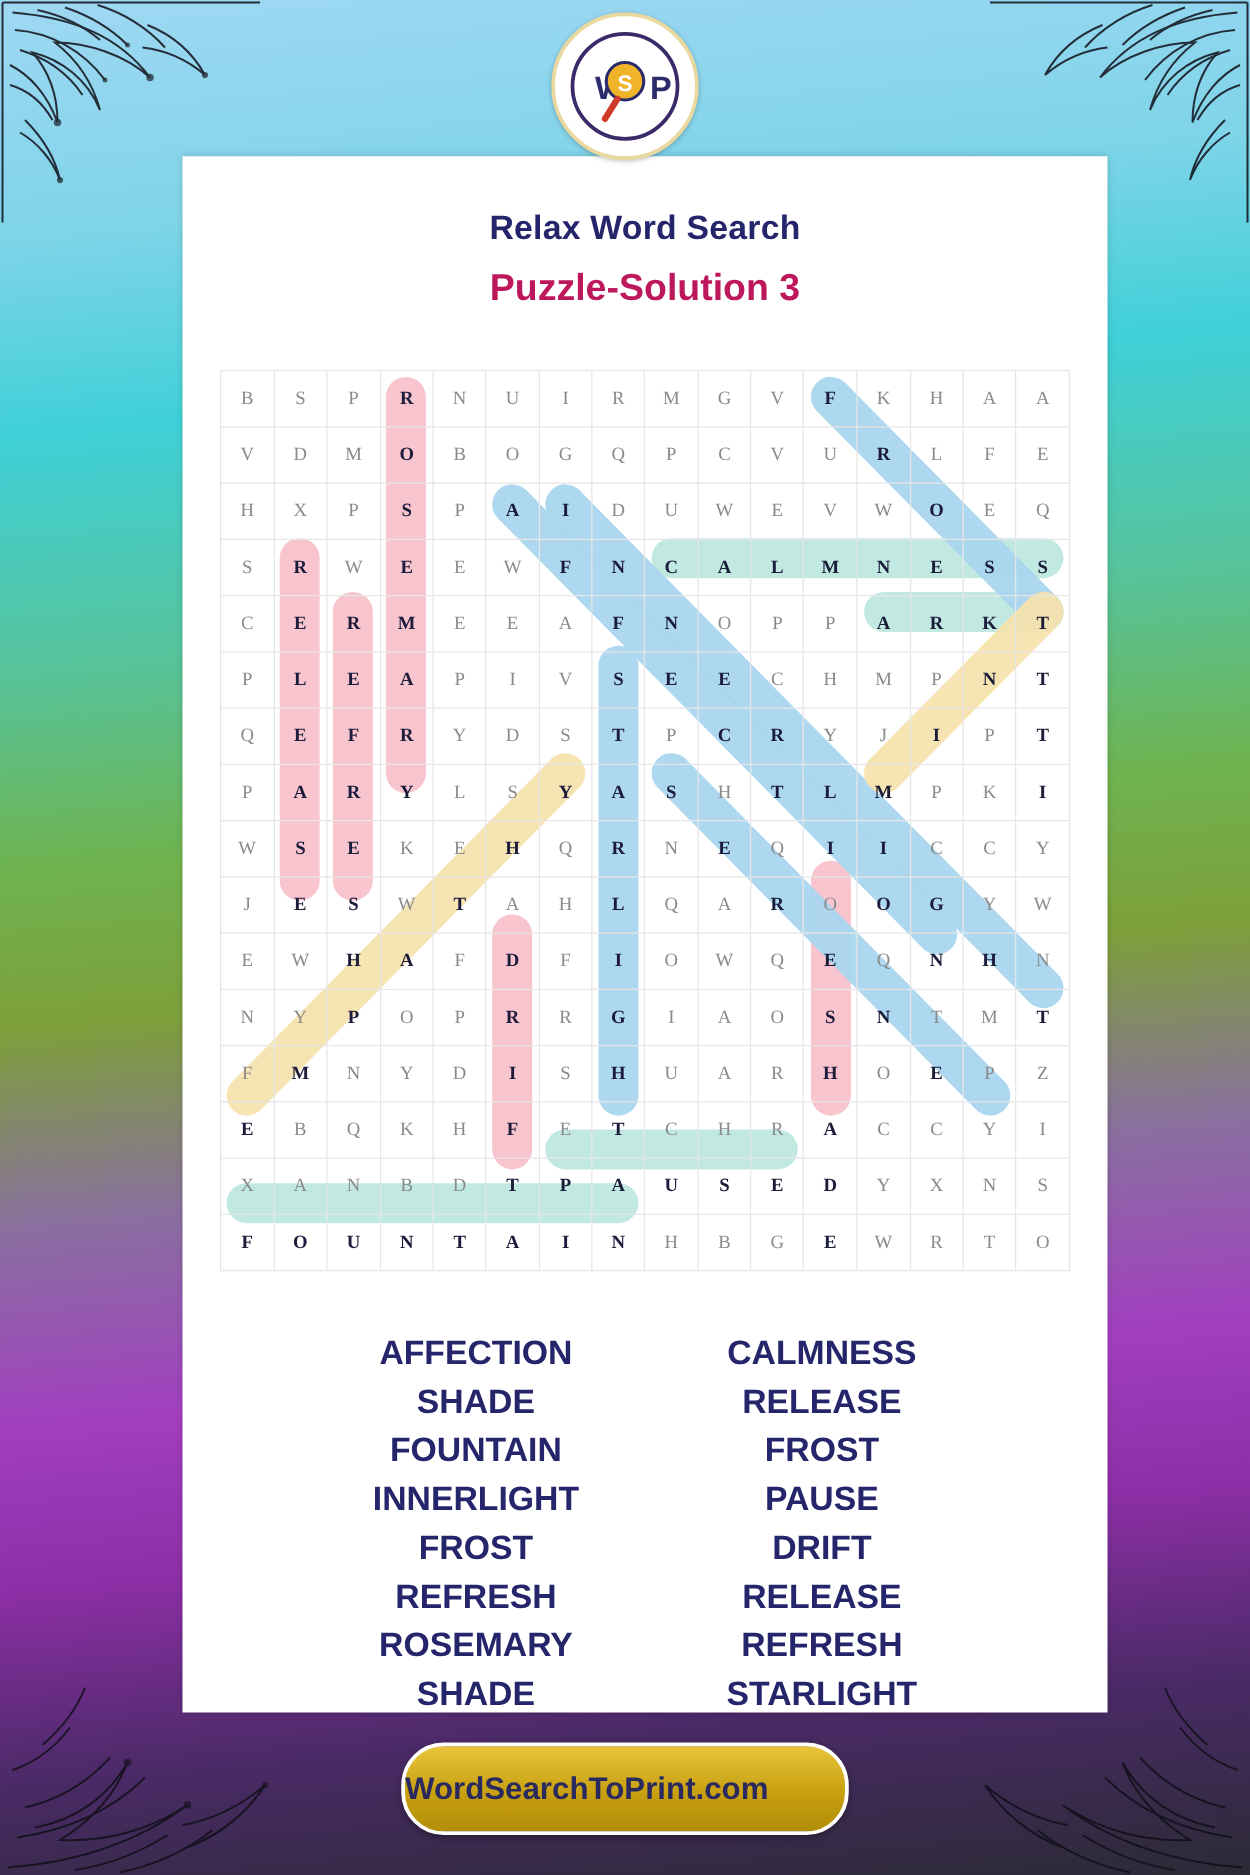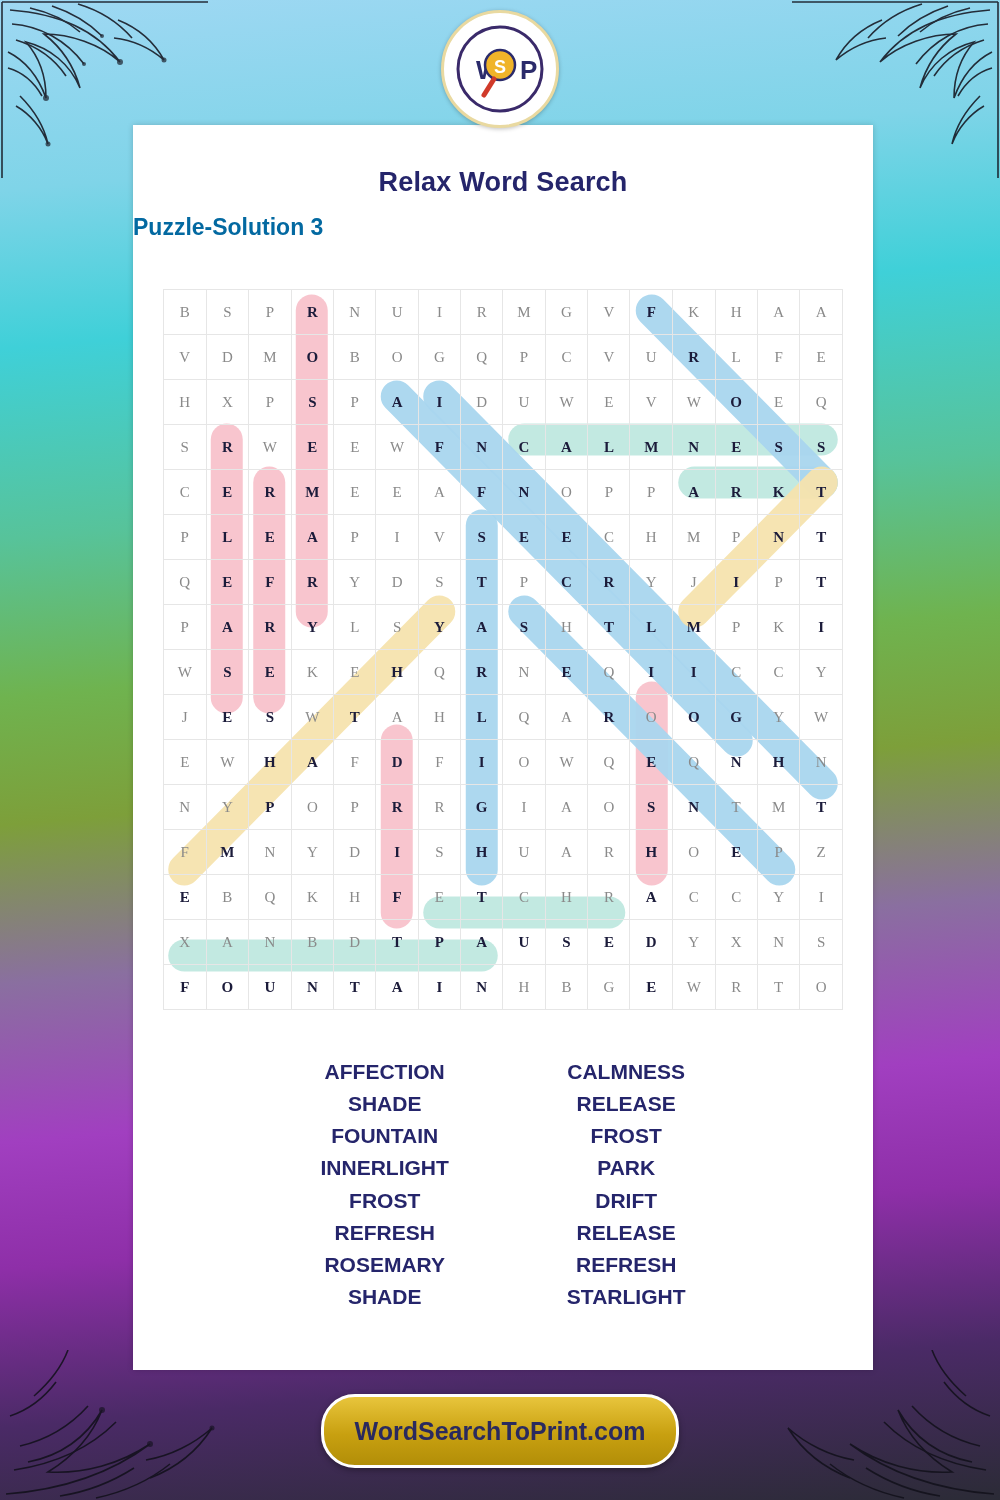--- a/index.html
+++ b/index.html
@@ -20,59 +20,59 @@
   .logo{
     position:absolute;top:10px;left:50%;transform:translateX(-50%);
     width:112px;height:112px;border-radius:50%;
     background:#fff;border:3px solid #e9d9a0;
     display:flex;align-items:center;justify-content:center;
     box-shadow:0 1px 4px rgba(0,0,0,.25);
     z-index:5;
   }
 
   .page{
-    position:absolute;left:133px;top:125px;width:740px;height:1245px;
+    position:absolute;left:146px;top:125px;width:740px;height:1245px;
     background:#fff;box-shadow:0 0 6px rgba(0,0,0,.18);
   }
   .title{
     text-align:center;color:#25256b;font-weight:bold;font-size:27px;
     padding-top:42px;letter-spacing:.2px;
   }
   .subtitle{
-    color:#0369a1;font-weight:bold;font-size:23px;
+    text-align:center;color:#be185d;font-weight:bold;font-size:30px;
     padding-top:16px;
   }
 
   .grid-wrap{position:relative;margin:48px auto 0;width:680px;}
   table.grid{border-collapse:collapse;margin:0 auto;position:relative;z-index:2;}
   table.grid td{
     width:42.5px;height:42px;text-align:center;vertical-align:middle;
     border:1px solid #e6e6e6;
     font-size:15px;color:#8a8a8a;font-family:"Liberation Serif",serif;
     position:relative;
   }
   table.grid td.hl{color:#1b1b3a;font-weight:bold;}
 
   
   .bands{position:absolute;left:0;top:0;width:100%;height:100%;z-index:1;pointer-events:none;}
   .bands svg{display:block;}
 
   .words{
     display:flex;justify-content:center;gap:118px;margin-top:46px;
-    color:#25256b;font-weight:bold;font-size:21px;text-align:center;
+    color:#25256b;font-weight:bold;font-size:27px;text-align:center;
   }
   .words ul{list-style:none;margin:0;padding:0;}
   .words li{padding:4px 0;line-height:1.15;}
 
   .footer-btn{
     position:absolute;left:50%;bottom:32px;transform:translateX(-50%);
     width:352px;height:68px;border-radius:34px;
     background:linear-gradient(180deg,#e8c53c 0%,#c8a010 55%,#b28e08 100%);
     border:3px solid #fff;
-    display:flex;align-items:center;justify-content:center;
+    display:flex;align-items:center;
     box-shadow:0 2px 6px rgba(0,0,0,.35);
     z-index:6;
   }
   .footer-btn span{
     color:#2a2a5e;font-weight:bold;font-size:25px;
   }
 </style>
 </head>
 <body>
 
@@ -474,21 +474,21 @@
         <li>INNERLIGHT</li>
         <li>FROST</li>
         <li>REFRESH</li>
         <li>ROSEMARY</li>
         <li>SHADE</li>
       </ul>
     <ul id="words-right">
         <li>CALMNESS</li>
         <li>RELEASE</li>
         <li>FROST</li>
-        <li>PARK</li>
+        <li>PAUSE</li>
         <li>DRIFT</li>
         <li>RELEASE</li>
         <li>REFRESH</li>
         <li>STARLIGHT</li>
       </ul>
   </div>
 </div>
 
 <div class="footer-btn">
   <span>WordSearchToPrint.com</span>

